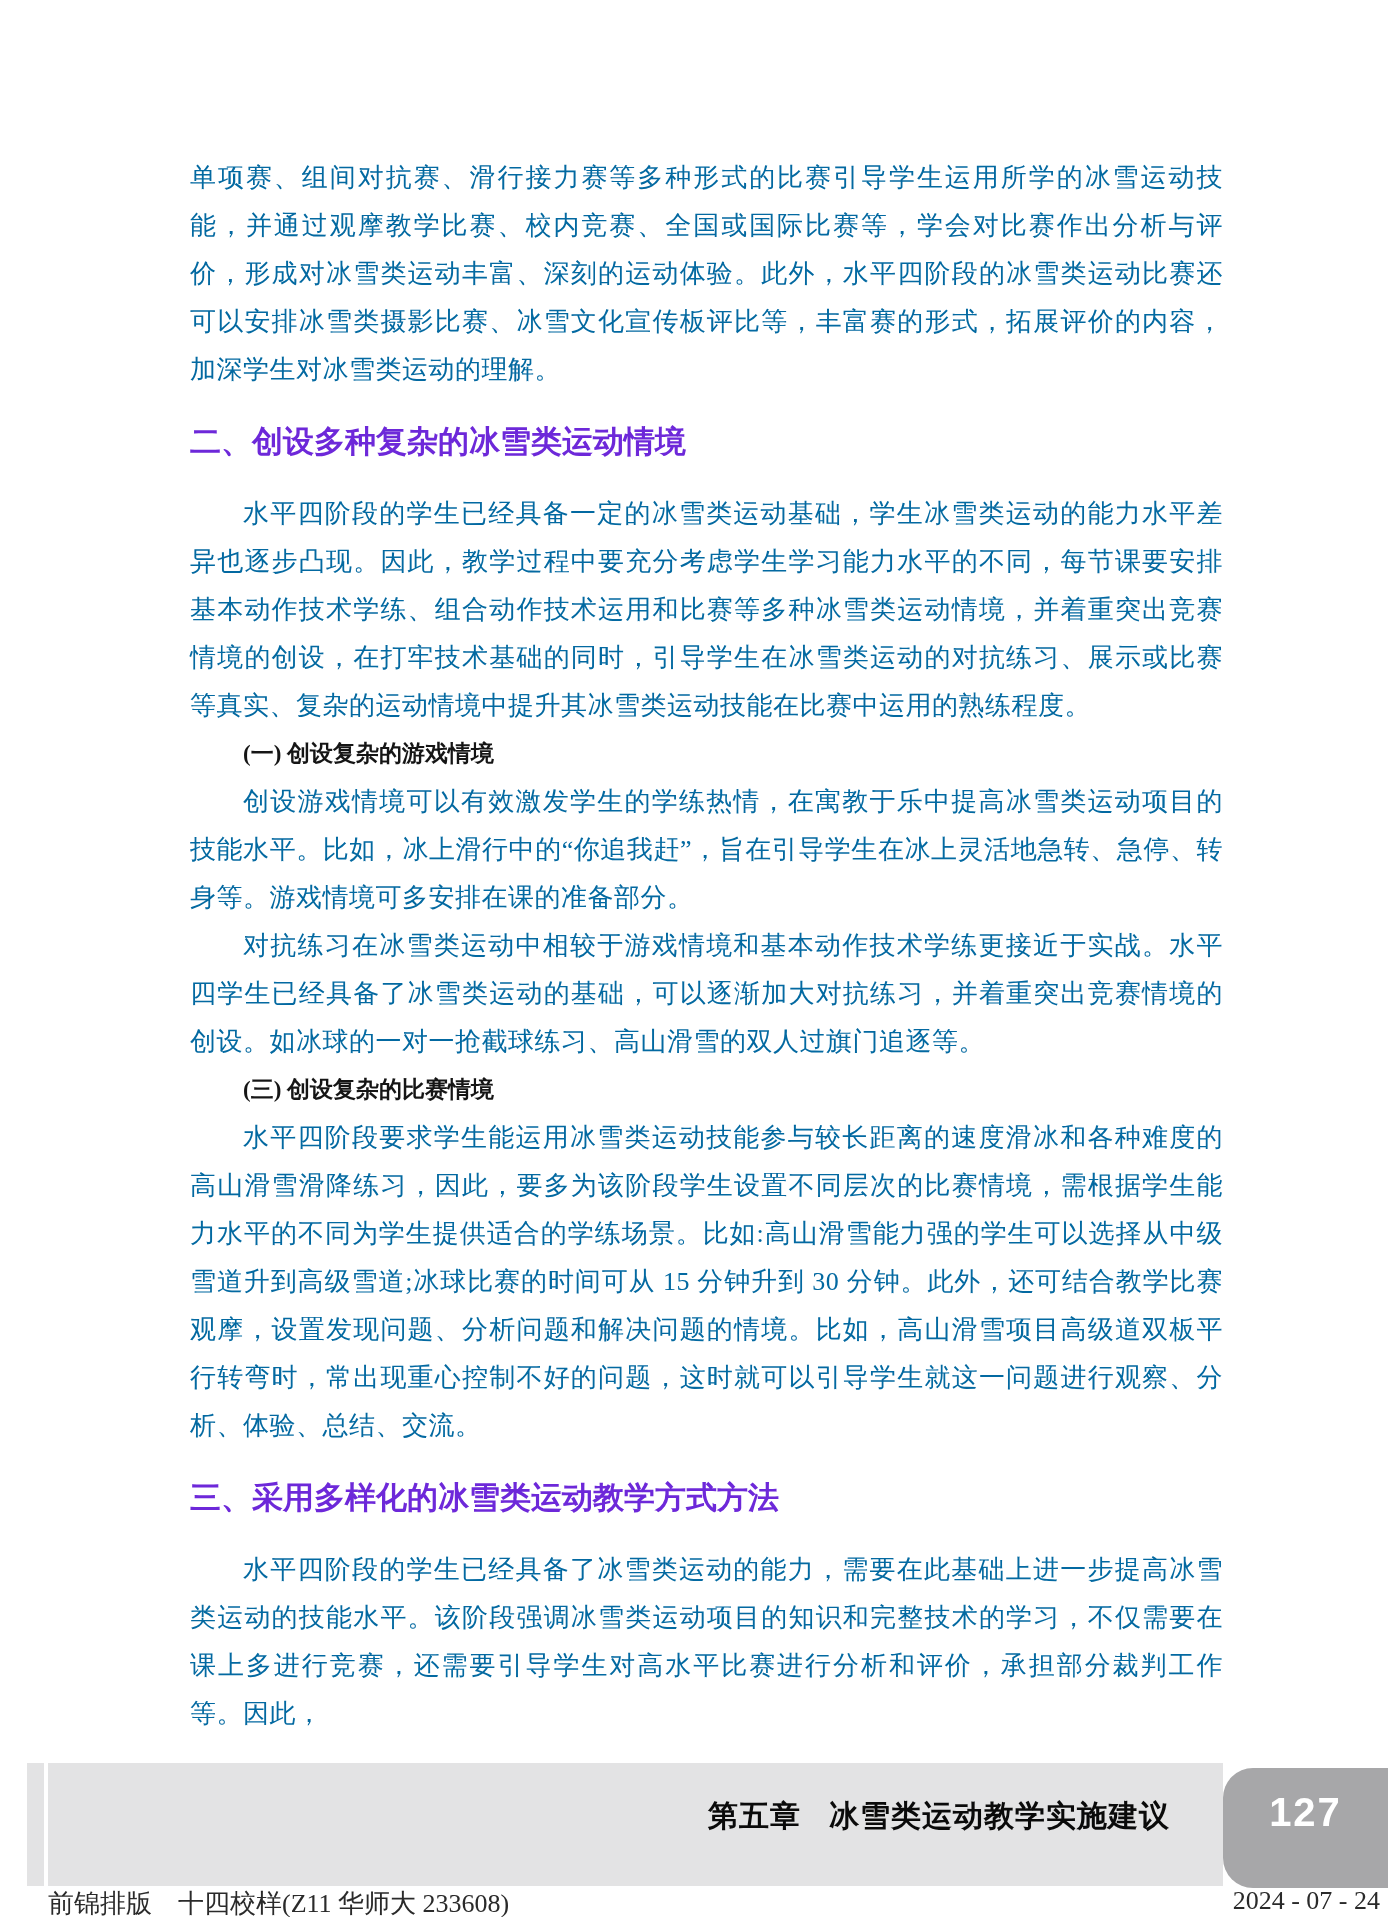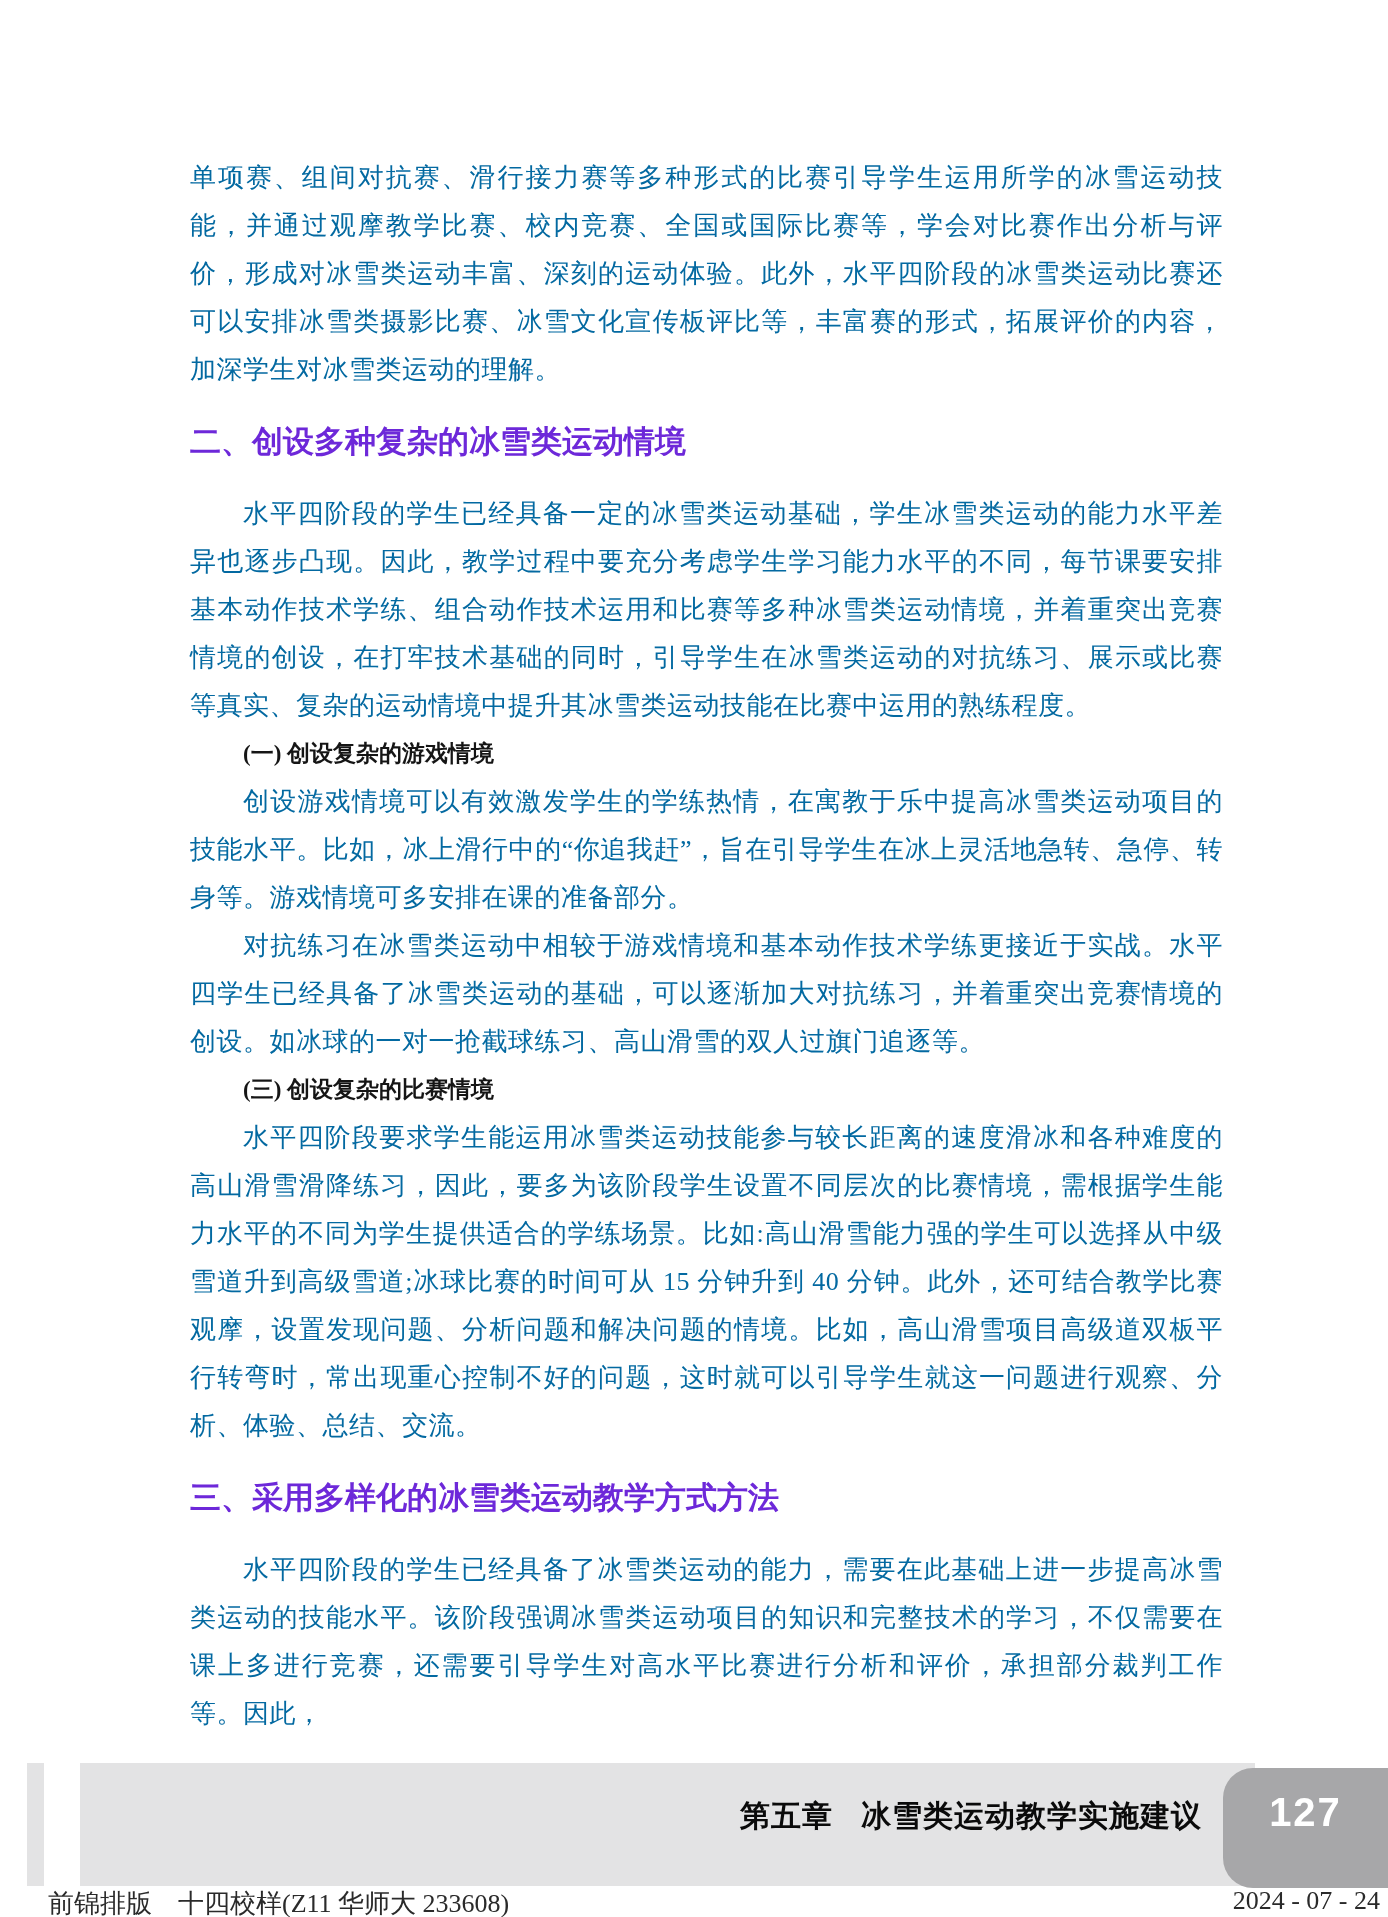--- a/index.html
+++ b/index.html
@@ -52,21 +52,20 @@
   .footer-band {
     position: absolute;
     left: 48px; top: 1763px;
     width: 1175px; height: 123px;
     background: #e3e3e4;
     display: flex;
     align-items: center;
     justify-content: flex-end;
     padding-right: 53px;
     box-sizing: border-box;
-    margin-left: 32px;
   }
   .footer-band .chapter {
     font-family: "Liberation Sans", "DejaVu Sans", sans-serif;
     font-weight: bold;
     font-size: 30px;
     color: #0a0a0a;
     letter-spacing: 1px;
     transform: translateY(-8px);
   }
   .footer-band .chapter-label { margin-right: 28px; }
@@ -112,21 +111,21 @@
 
   <h3 class="sub-heading">(一) 创设复杂的游戏情境</h3>
 
   <p class="body-text">创设游戏情境可以有效激发学生的学练热情，在寓教于乐中提高冰雪类运动项目的技能水平。比如，冰上滑行中的“你追我赶”，旨在引导学生在冰上灵活地急转、急停、转身等。游戏情境可多安排在课的准备部分。</p>
 
 
   <p class="body-text">对抗练习在冰雪类运动中相较于游戏情境和基本动作技术学练更接近于实战。水平四学生已经具备了冰雪类运动的基础，可以逐渐加大对抗练习，并着重突出竞赛情境的创设。如冰球的一对一抢截球练习、高山滑雪的双人过旗门追逐等。</p>
 
   <h3 class="sub-heading">(三) 创设复杂的比赛情境</h3>
 
-  <p class="body-text">水平四阶段要求学生能运用冰雪类运动技能参与较长距离的速度滑冰和各种难度的高山滑雪滑降练习，因此，要多为该阶段学生设置不同层次的比赛情境，需根据学生能力水平的不同为学生提供适合的学练场景。比如:高山滑雪能力强的学生可以选择从中级雪道升到高级雪道;冰球比赛的时间可从 15 分钟升到 40 分钟。此外，还可结合教学比赛观摩，设置发现问题、分析问题和解决问题的情境。比如，高山滑雪项目高级道双板平行转弯时，常出现重心控制不好的问题，这时就可以引导学生就这一问题进行观察、分析、体验、总结、交流。</p>
+  <p class="body-text">水平四阶段要求学生能运用冰雪类运动技能参与较长距离的速度滑冰和各种难度的高山滑雪滑降练习，因此，要多为该阶段学生设置不同层次的比赛情境，需根据学生能力水平的不同为学生提供适合的学练场景。比如:高山滑雪能力强的学生可以选择从中级雪道升到高级雪道;冰球比赛的时间可从 15 分钟升到 30 分钟。此外，还可结合教学比赛观摩，设置发现问题、分析问题和解决问题的情境。比如，高山滑雪项目高级道双板平行转弯时，常出现重心控制不好的问题，这时就可以引导学生就这一问题进行观察、分析、体验、总结、交流。</p>
 
   <h2 class="main-heading">三、采用多样化的冰雪类运动教学方式方法</h2>
 
   <p class="body-text">水平四阶段的学生已经具备了冰雪类运动的能力，需要在此基础上进一步提高冰雪类运动的技能水平。该阶段强调冰雪类运动项目的知识和完整技术的学习，不仅需要在课上多进行竞赛，还需要引导学生对高水平比赛进行分析和评价，承担部分裁判工作等。因此，</p>
 
 </div>
 
 <div class="band-notch"></div>
 
 <div class="footer-band">

